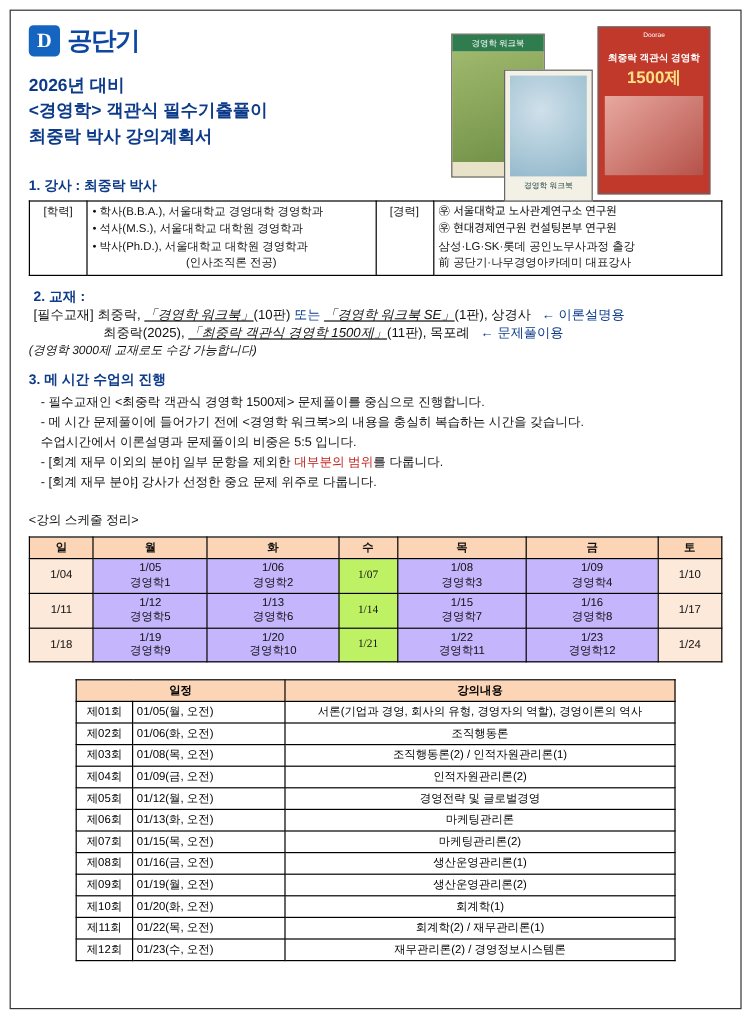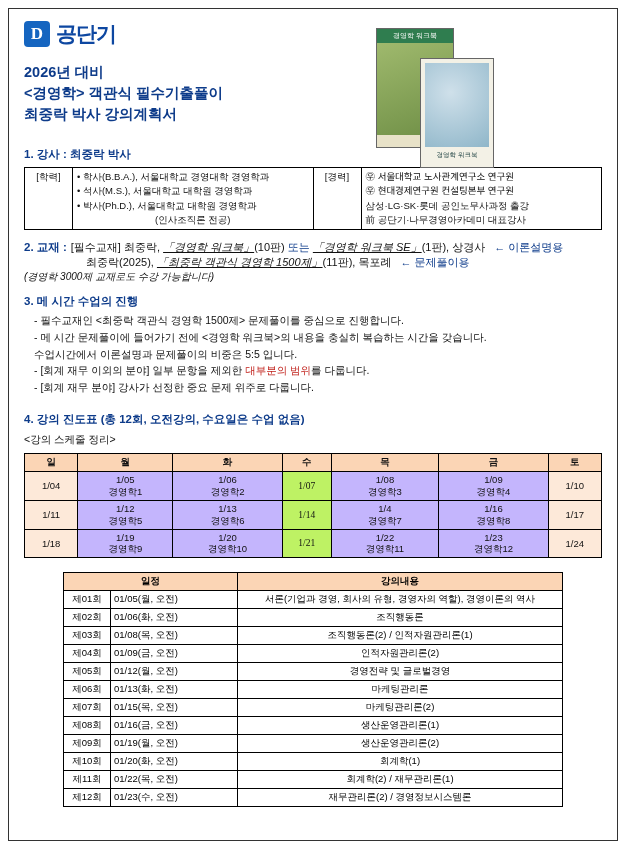--- a/index.html
+++ b/index.html
@@ -86,20 +86,26 @@
       </div>
       <div class="books">
         <div class="bk bk1">
           <div class="cap">경영학 워크북</div>
           <div class="art"></div>
         </div>
         <div class="bk bk2">
           <div class="art2"></div>
           <div class="cap2">경영학 워크북</div>
         </div>
+        <div class="bk bk3">
+          <div class="t1">Doorae</div>
+          <div class="t2">최중락 객관식 경영학</div>
+          <div class="t3">1500제</div>
+          <div class="art3"></div>
+        </div>
       </div>
     </div>
 
     <div class="sec" style="margin-top:22px;">
       <div class="sec-h">
         <span>1.</span>
         <span>강사 :</span>
         <span>최중락 박사</span>
       </div>
       <table class="tbl-career">
@@ -118,21 +124,21 @@
             <div>㉾ 현대경제연구원 컨설팅본부 연구원</div>
             <div>삼성·LG·SK·롯데 공인노무사과정 출강</div>
             <div>前 공단기·나무경영아카데미 대표강사</div>
           </td>
         </tr>
       </tbody>
         </table>
     </div>
 
     <div class="sec">
-      <div style="display:flex;align-items:baseline;">
+      <div style="display:flex;align-items:baseline;flex-direction:column;">
         <span class="sec-h">2. 교재 :</span>
         <span style="margin-left:4px;">
           <span>[필수교재] 최중락, </span><span class="ul it">「경영학 워크북」</span><span>(10판) </span><span class="blue">또는 </span><span class="ul it">「경영학 워크북 SE」</span><span>(1판), 상경사</span>
           <span class="blue" style="margin-left:6px;">← 이론설명용</span>
         </span>
       </div>
       <div style="margin-left:62px;">
         <span>최중락(2025), </span><span class="ul it">「최중락 객관식 경영학 1500제」</span><span>(11판), 목포례</span>
         <span class="blue" style="margin-left:6px;">← 문제풀이용</span>
       </div>
@@ -144,21 +150,20 @@
       <ul class="dash">
         <li>- 필수교재인 &lt;최중락 객관식 경영학 1500제&gt; 문제풀이를 중심으로 진행합니다.</li>
         <li>- 메 시간 문제풀이에 들어가기 전에 &lt;경영학 워크북&gt;의 내용을 충실히 복습하는 시간을 갖습니다.</li>
         <li>  수업시간에서 이론설명과 문제풀이의 비중은 5:5 입니다.</li>
         <li><span>- [회계 재무 이외의 분야] 일부 문항을 제외한 </span><span class="red">대부분의 범위</span><span>를 다룹니다.</span></li>
         <li>- [회계 재무 분야] 강사가 선정한 중요 문제 위주로 다룹니다.</li>
       </ul>
     </div>
 
     <div class="sec" style="margin-top:16px;">
-      <div class="sec-h">4. 강의 진도표 (총 12회, 오전강의, 수요일은 수업 없음)</div>
       <div style="margin-top:6px;font-size:10.5px;">&lt;강의 스케줄 정리&gt;</div>
 
       <table class="sched">
         <tbody>
             <tr>
           <th>일</th>
           <th>월</th>
           <th>화</th>
           <th>수</th>
           <th>목</th>
@@ -201,21 +206,21 @@
                 <div>경영학5</div>
               </td>
           <td class="cls">
                 <div>1/13</div>
                 <div>경영학6</div>
               </td>
           <td class="empty">
                 <div>1/14</div>
               </td>
           <td class="cls">
-                <div>1/4</div>
+                <div>1/15</div>
                 <div>경영학7</div>
               </td>
           <td class="cls">
                 <div>1/16</div>
                 <div>경영학8</div>
               </td>
           <td class="wk">
                 <div>1/17</div>
               </td>
         </tr>

